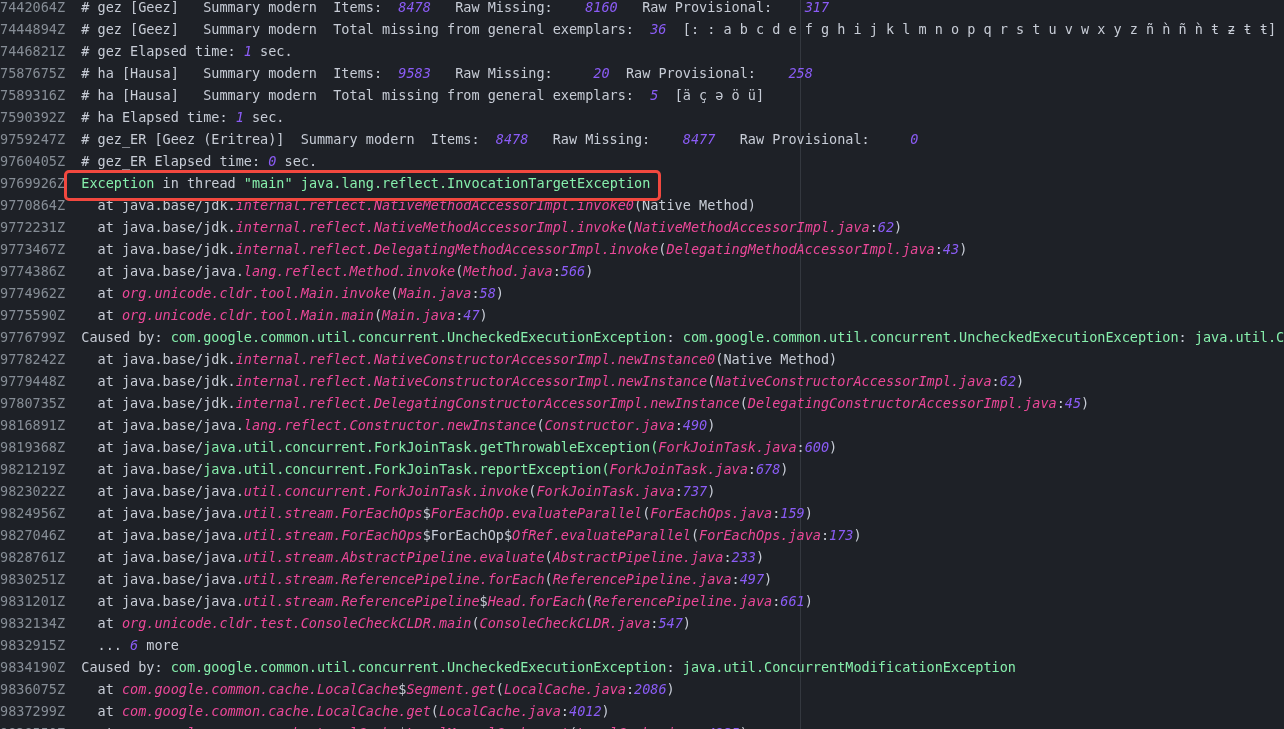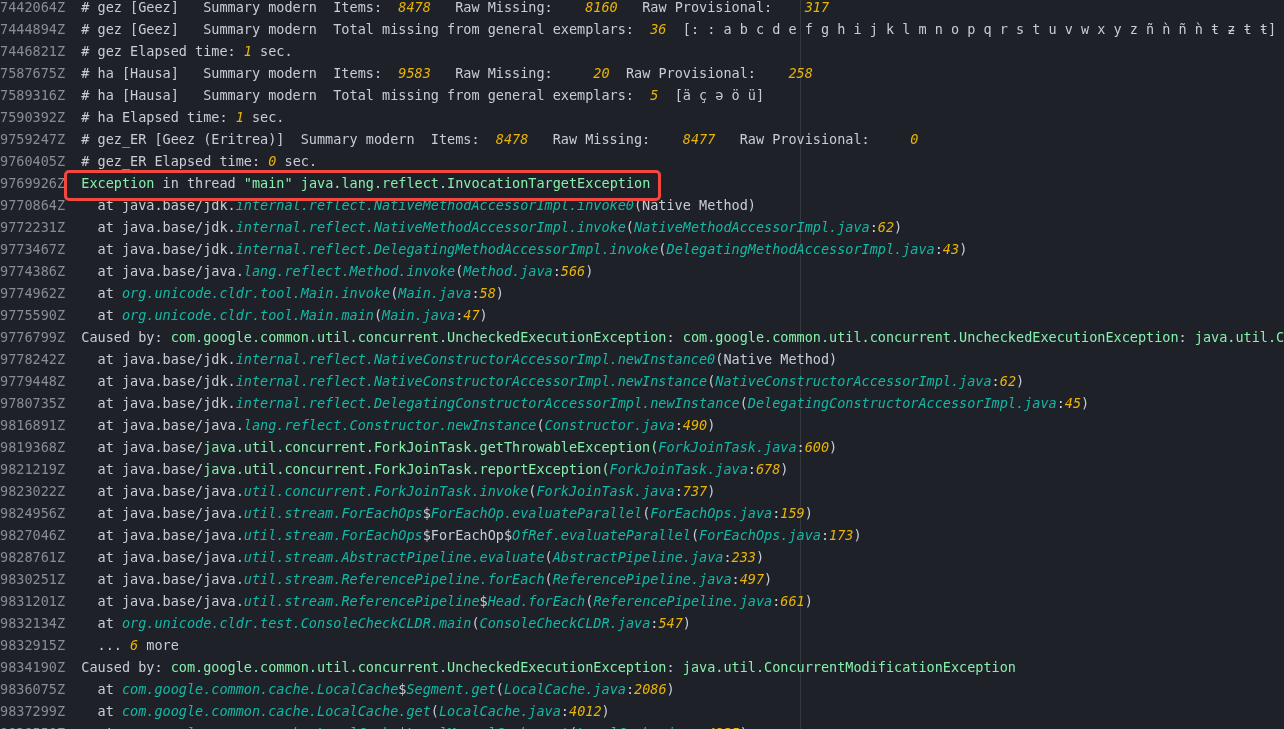--- a/index.html
+++ b/index.html
@@ -19,22 +19,22 @@
     background:#34383f;
   }
   .lines{
     position:absolute;top:-4px;left:0;right:0;
     font-size:13.5px;line-height:22px;
     white-space:pre;
   }
   .line{height:22px;}
   .ts{color:#868d96;}
   .fg{color:#c7ccd6;}
-  .id{color:#14b8a6;font-style:italic;margin-top:12px;}
-  .num{color:#eab308;font-style:italic;}
+  .id{color:#ec4899;font-style:italic;margin-top:12px;}
+  .num{color:#8b5cf6;font-style:italic;}
   .grn{color:#86efac;}
   .hlbox{
     position:absolute;
     border:3px solid #f2483f;
     border-radius:5px;
     pointer-events:none;
   }
 </style>
 </head>
 <body>

